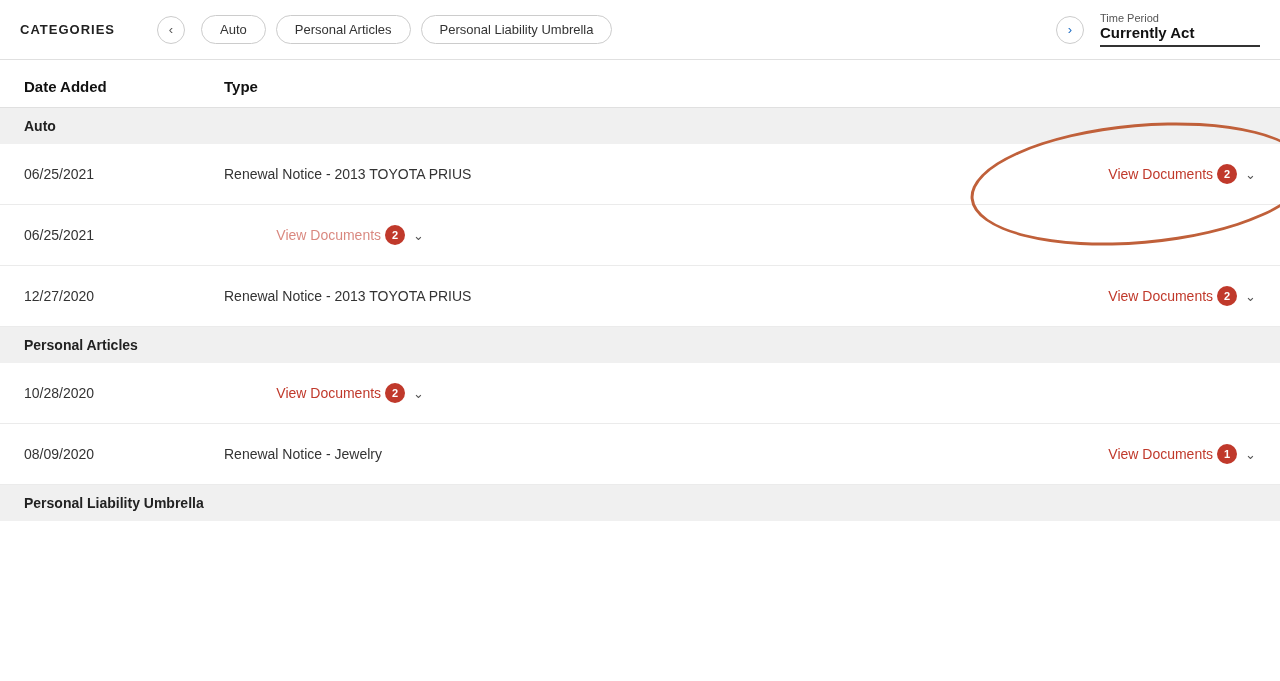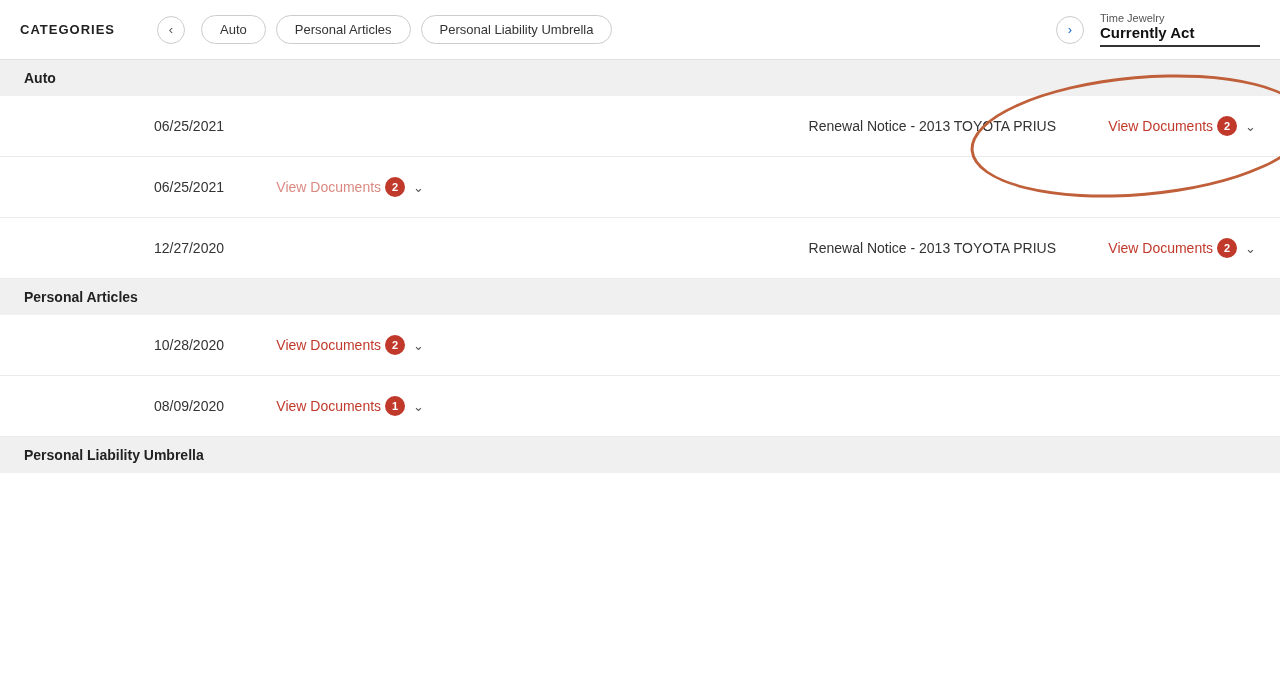--- a/index.html
+++ b/index.html
@@ -107,21 +107,20 @@
       color: #222;
     }
 
     .data-row {
       display: flex;
       align-items: center;
       padding: 20px 24px;
       border-bottom: 1px solid #ebebeb;
       background: #fff;
       position: relative;
-      text-align: right;
     }
 
     .data-row:last-child {
       border-bottom: none;
     }
 
     .cell-date {
       width: 200px;
       color: #333;
       font-size: 14px;
@@ -202,27 +201,32 @@
 
   <div class="tabs-container">
     <button class="tab-pill">Auto</button>
     <button class="tab-pill">Personal Articles</button>
     <button class="tab-pill">Personal Liability Umbrella</button>
   </div>
 
   <div class="nav-arrow" style="color:#1a6bc4;">›</div>
 
   <div class="time-period-section">
-    <span class="time-period-label">Time Jewelry</span>
+    <span class="time-period-label">Time Period</span>
     <span class="time-period-value">Currently Act</span>
   </div>
 </div>
 
 <div class="table-area">
 
+  <div class="table-header-row">
+    <div class="col-date">Date Added</div>
+    <div class="col-type">Type</div>
+    <div class="col-action"></div>
+  </div>
 
   <div class="section-row">Auto</div>
 
   <div class="data-row highlighted-row relative-wrapper">
     <div class="cell-date">06/25/2021</div>
     <div class="cell-type">Renewal Notice - 2013 TOYOTA PRIUS</div>
     <div class="cell-action">
       <span class="view-documents-link">View Documents</span>
       <div class="badge">2</div>
       <span class="chevron-down">⌄</span>
@@ -256,20 +260,21 @@
     <div class="cell-date">10/28/2020</div>
     <div class="cell-action">
       <span class="view-documents-link">View Documents</span>
       <div class="badge">2</div>
       <span class="chevron-down">⌄</span>
     </div>
   </div>
 
   <div class="data-row">
     <div class="cell-date">08/09/2020</div>
+    <div class="cell-type">Renewal Notice - Jewelry</div>
     <div class="cell-action">
       <span class="view-documents-link">View Documents</span>
       <div class="badge">1</div>
       <span class="chevron-down">⌄</span>
     </div>
   </div>
 
   <div class="section-row">Personal Liability Umbrella</div>
 
 </div>

